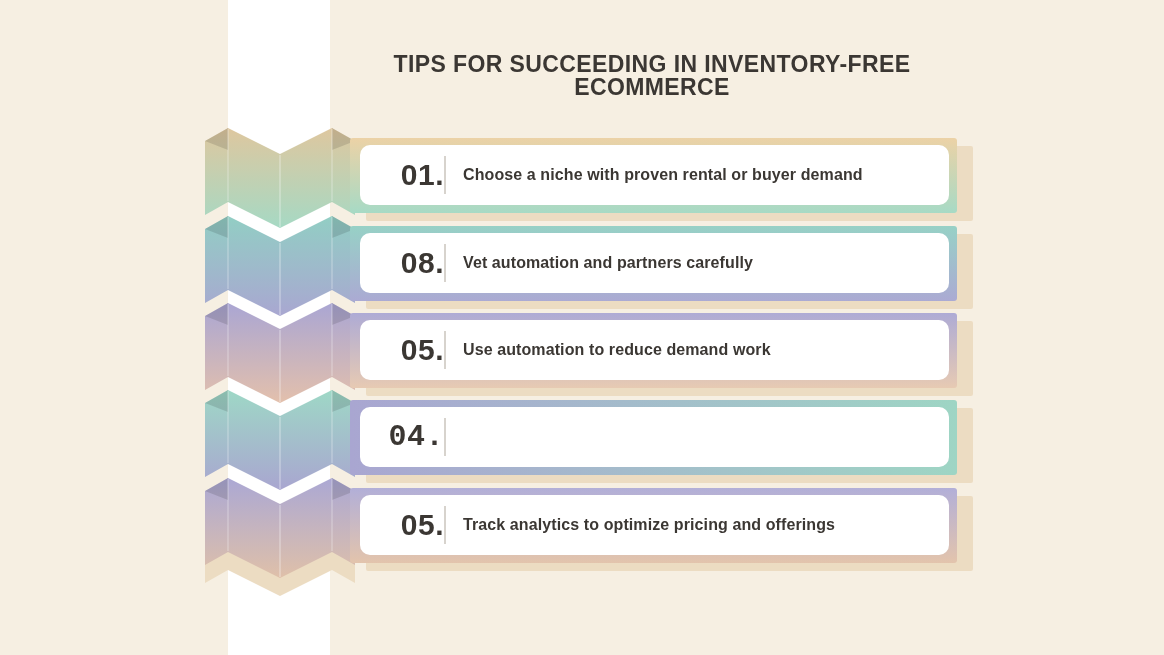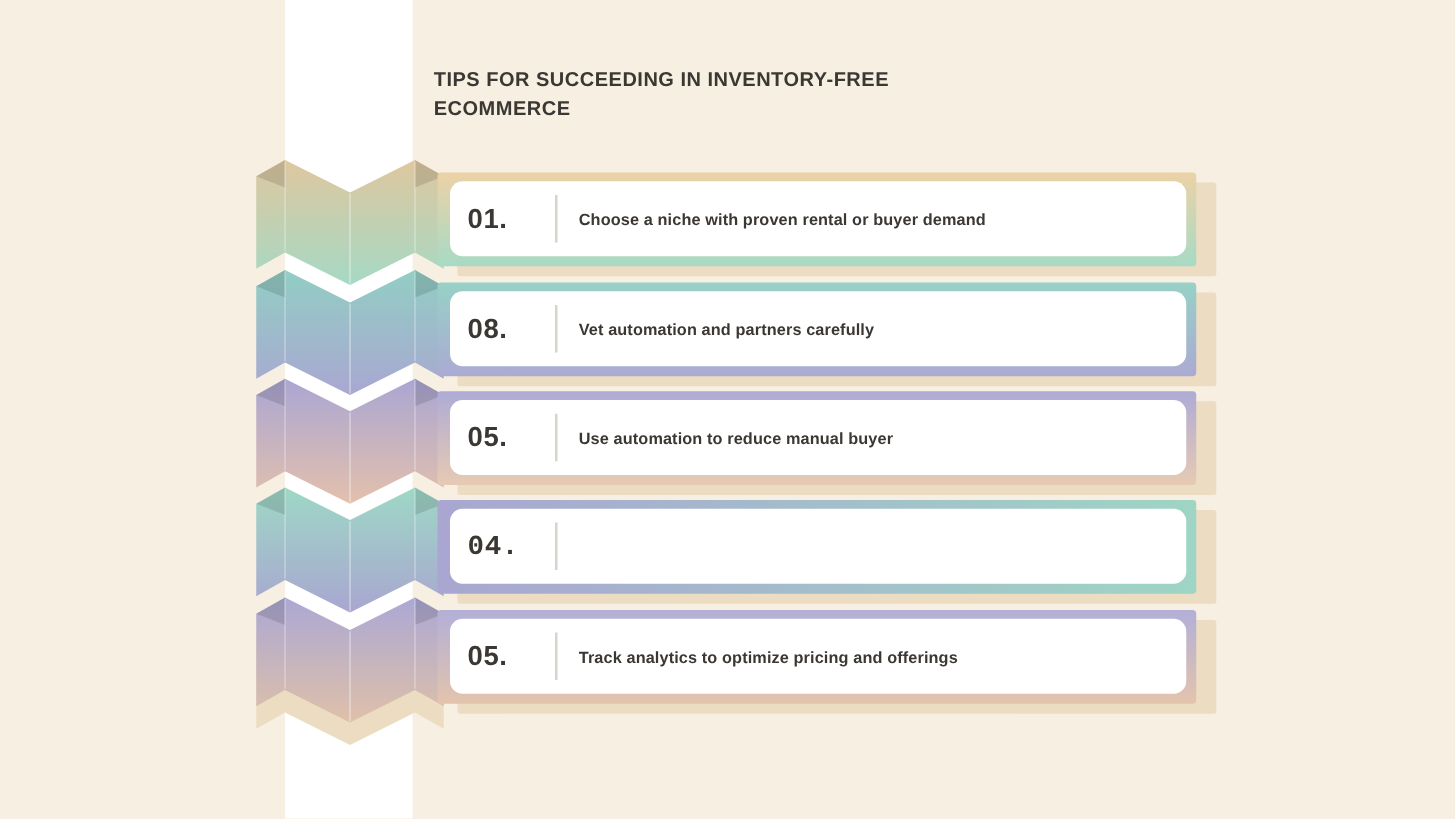--- a/index.html
+++ b/index.html
@@ -8,34 +8,34 @@
   }
   *{box-sizing:border-box;}
   html,body{margin:0;padding:0;}
   body{font-family:"Liberation Sans", sans-serif; background:var(--bg);}
   .canvas{position:relative; width:1164px; height:655px; background:var(--bg); overflow:hidden;}
 
   .banner-column{position:absolute; left:228px; top:0; width:102px; height:655px; background:var(--banner);}
 
   .title{
     position:absolute; left:347px; top:53px; width:610px; margin:0;
-    font-size:16px; line-height:23px; font-weight:700;
+    text-align:center; font-size:23px; line-height:23px; font-weight:700;
     letter-spacing:.4px; color:var(--ink);
   }
 
   .row{position:absolute; left:350px; width:607px; height:75px;}
   .row-shadow{position:absolute; left:16px; top:8px; width:607px; height:75px; background:var(--shadow); border-radius:2px;}
   .row-bar{position:absolute; left:0; top:0; width:607px; height:75px; border-radius:3px;}
   .row-inner{
     position:absolute; left:10px; top:7px; right:8px; bottom:8px;
     background:#ffffff; border-radius:10px; display:flex; align-items:center;
   }
-  .num{margin-left:14px; width:70px; text-align:left; font-size:22px; font-weight:700; color:var(--ink); letter-spacing:.5px;}
+  .num{margin-left:14px; width:70px; text-align:right; font-size:30px; font-weight:700; color:var(--ink); letter-spacing:.5px;}
   .divider{width:2px; height:38px; background:var(--divider); flex:none;}
-  .txt{margin-left:17px; font-size:13px; font-weight:700; color:var(--ink); letter-spacing:.1px;}
+  .txt{margin-left:17px; font-size:16px; font-weight:700; color:var(--ink); letter-spacing:.1px;}
 
   #chevrons{position:absolute; left:200px; top:118px; width:160px; height:485px;}
 </style>
 </head>
 <body>
 
 <div class="canvas">
 
   <div class="banner-column"></div>
 
@@ -118,21 +118,21 @@
       </div>
     </div>
   </div>
 
   <div class="row" style="top:313px">
     <div class="row-shadow"></div>
     <div class="row-bar" style="background: linear-gradient(rgb(174, 171, 213), rgb(231, 202, 179));">
       <div class="row-inner">
         <div class="num">05.</div>
         <div class="divider"></div>
-        <div class="txt">Use automation to reduce manual buyer</div>
+        <div class="txt">Use automation to reduce demand work</div>
       </div>
     </div>
   </div>
 
   <div class="row" style="top:400px">
     <div class="row-shadow"></div>
     <div class="row-bar" style="background: linear-gradient(90deg, rgb(169, 166, 209), rgb(158, 213, 196)); font-family: Liberation Mono, monospace;">
       <div class="row-inner">
         <div class="num">04.</div>
         <div class="divider"></div>

